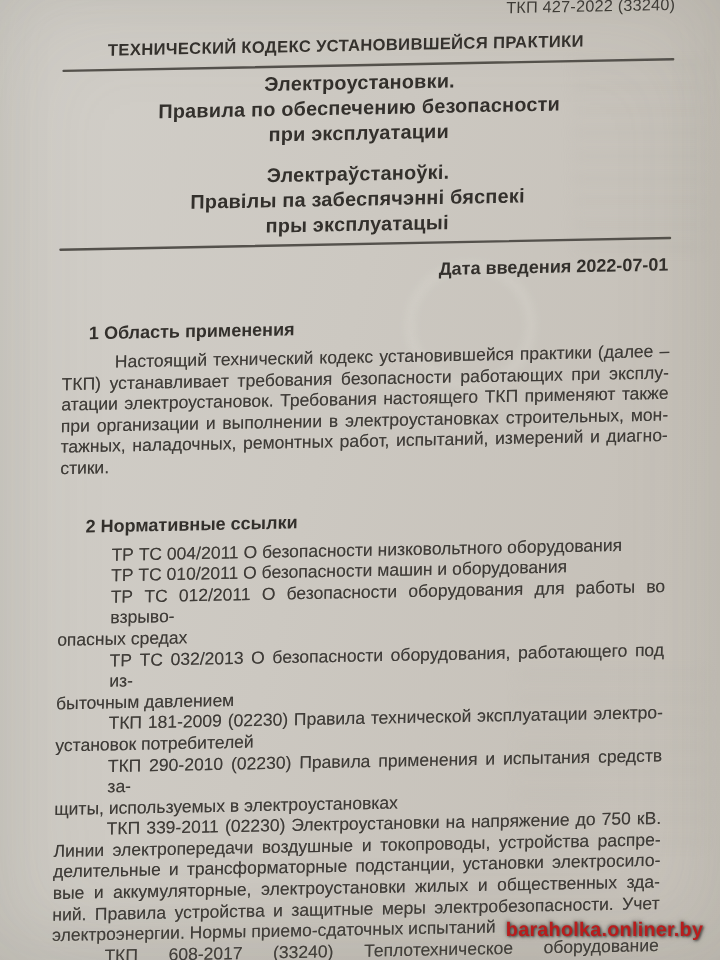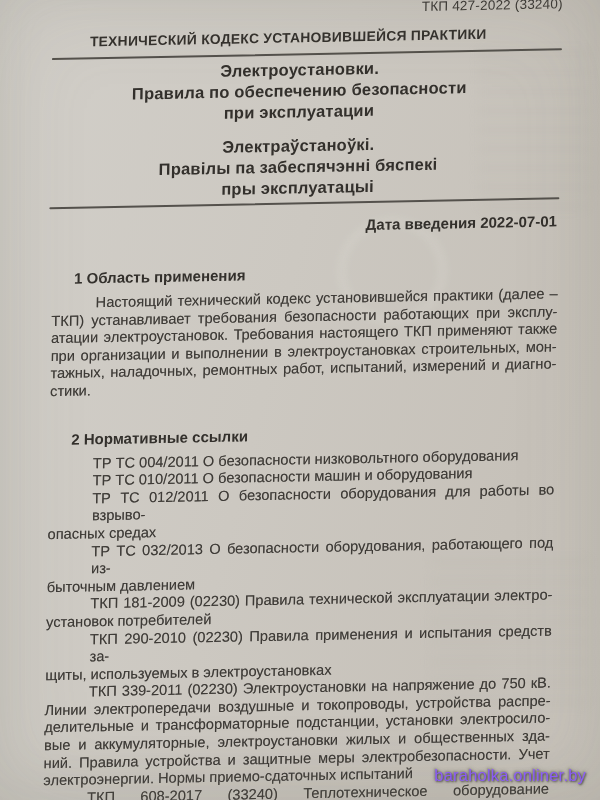--- a/index.html
+++ b/index.html
@@ -69,22 +69,22 @@
     filter:blur(5px);
   }
   .ghost-strip-b{
     left:430px;top:556px;width:160px;height:150px;border-radius:10px;
     background:repeating-linear-gradient(0deg,rgba(186,182,174,0.20) 0 8px,rgba(0,0,0,0) 8px 20px);
     filter:blur(5px);
   }
   
   .watermark{
     position:absolute;right:14px;top:766px;z-index:6;
-    font-size:16.5px;font-weight:normal;letter-spacing:0.2px;
-    color:#8b5cf6;
+    font-size:16.5px;font-weight:bold;letter-spacing:0.2px;
+    color:#b91c1c;
     text-shadow:1px 1px 2px rgba(70,68,64,0.95),0 0 4px rgba(90,88,84,0.7),-1px -1px 2px rgba(110,106,100,0.5);
   }
 </style>
 </head>
 <body>
 
 <div class="ghost ghost-circle"></div>
 <div class="ghost ghost-strip-a"></div>
 <div class="ghost ghost-strip-b"></div>
 

